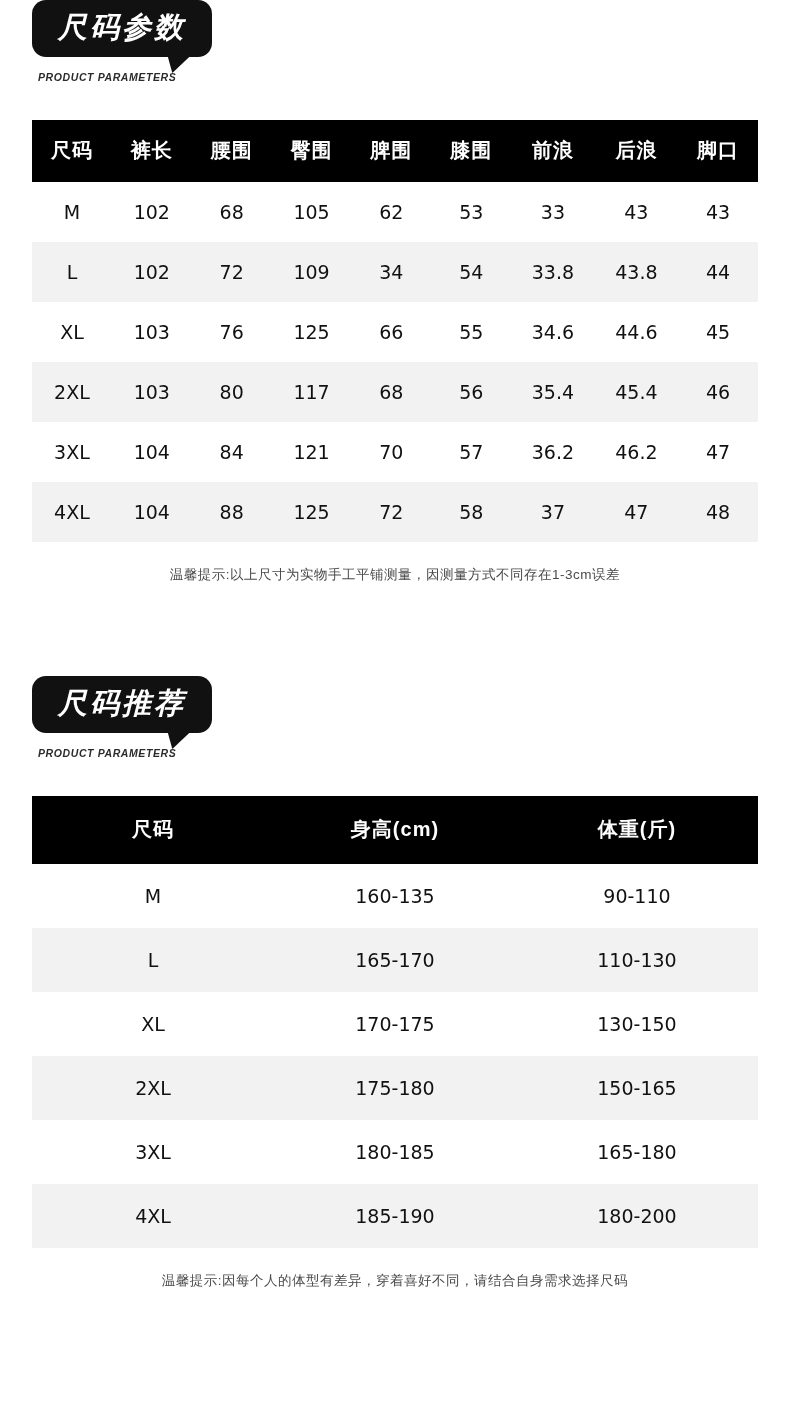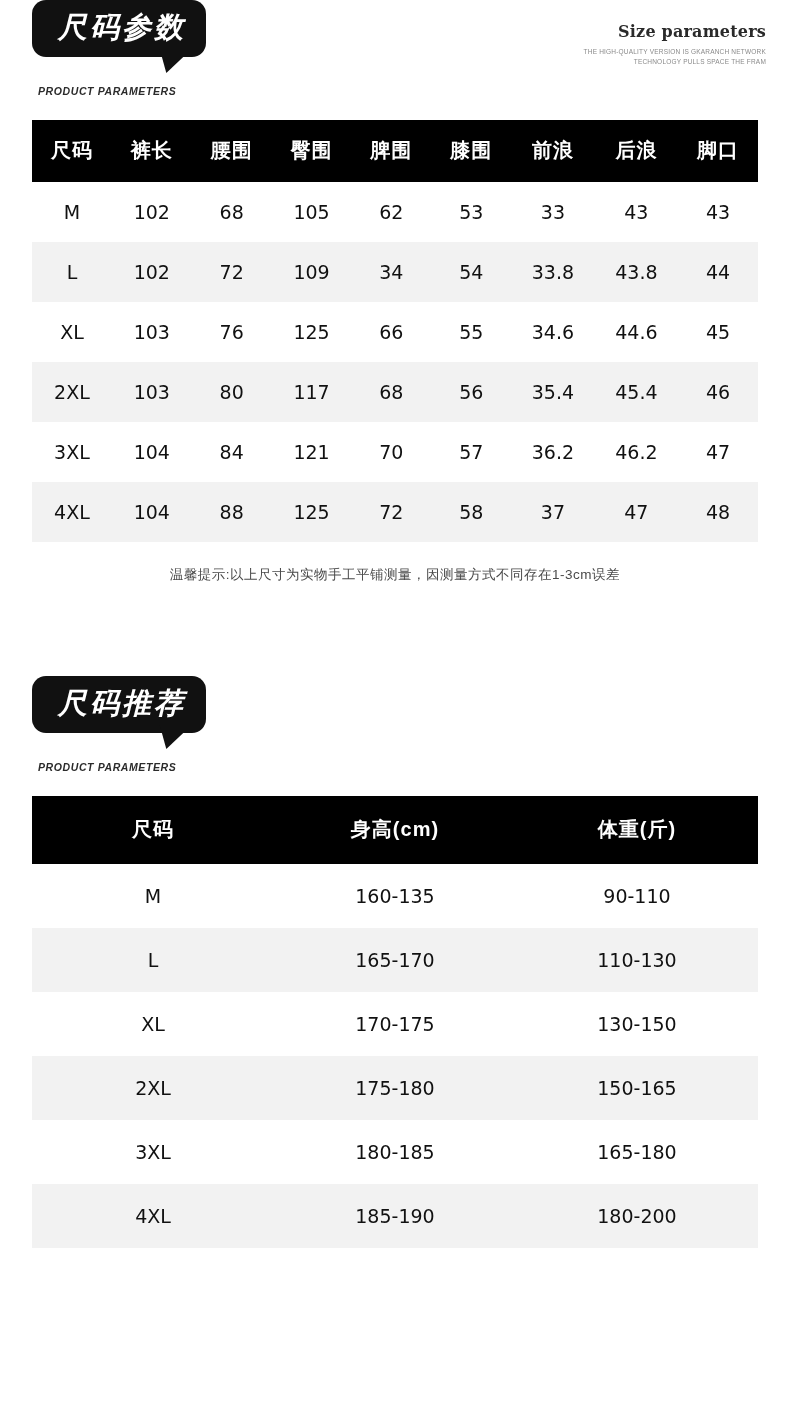--- a/index.html
+++ b/index.html
@@ -30,40 +30,40 @@
     position: absolute;
     left: 32px;
     top: 0;
   }
   .badge {
     position: relative;
     display: inline-block;
     background: #111111;
     color: #ffffff;
     border-radius: 14px;
-    padding: 13px 20px 15px 26px;
+    padding: 13px 26px 15px 26px;
     font-size: 29px;
     font-weight: bold;
     font-style: italic;
     letter-spacing: 3px;
     line-height: 1;
   }
   .badge-tail {
     position: absolute;
     right: 16px;
     bottom: -16px;
     width: 0;
     height: 0;
     border-left: 10px solid transparent;
     border-right: 22px solid transparent;
     border-top: 24px solid #111111;
     transform: skewX(-8deg);
   }
   .badge-sub {
-    margin-top: 28px;
+    margin-top: 14px;
     margin-left: 6px;
     font-size: 10.5px;
     font-weight: bold;
     font-style: italic;
     letter-spacing: 0.6px;
     color: #2b2b2b;
   }
 
   .head-right {
     position: absolute;
@@ -132,27 +132,20 @@
 
 <div class="section">
 
   <div class="head-block">
     <div class="badge-wrap">
       <div class="badge">
         <span>尺码参数</span>
         <span class="badge-tail"></span>
       </div>
       <div class="badge-sub">PRODUCT PARAMETERS</div>
-    </div>
-    <div class="head-right">
-      <div class="en-title">Size parameters</div>
-      <div class="en-sub">
-        <div>THE HIGH-QUALITY VERSION IS GKARANCH NETWORK</div>
-        <div>TECHNOLOGY PULLS SPACE THE FRAM</div>
-      </div>
     </div>
   </div>
 
   <table id="param-table">
     <colgroup>
       <col style="width:11%">
         <col style="width:11%">
         <col style="width:11%">
         <col style="width:11%">
       <col style="width:11%">
@@ -301,13 +294,14 @@
         <td>165-180</td>
       </tr>
       <tr class="even">
         <td>4XL</td>
         <td>185-190</td>
         <td>180-200</td>
       </tr>
     </tbody>
   </table>
 
+  <div class="note">温馨提示:因每个人的体型有差异，穿着喜好不同，请结合自身需求选择尺码</div>
 </div>
 
 </body></html>

